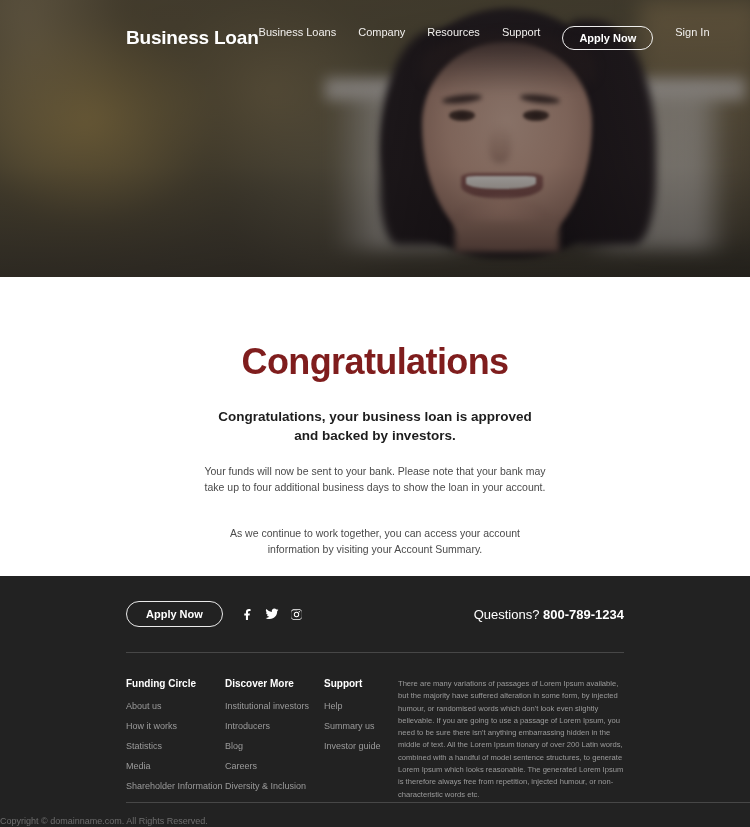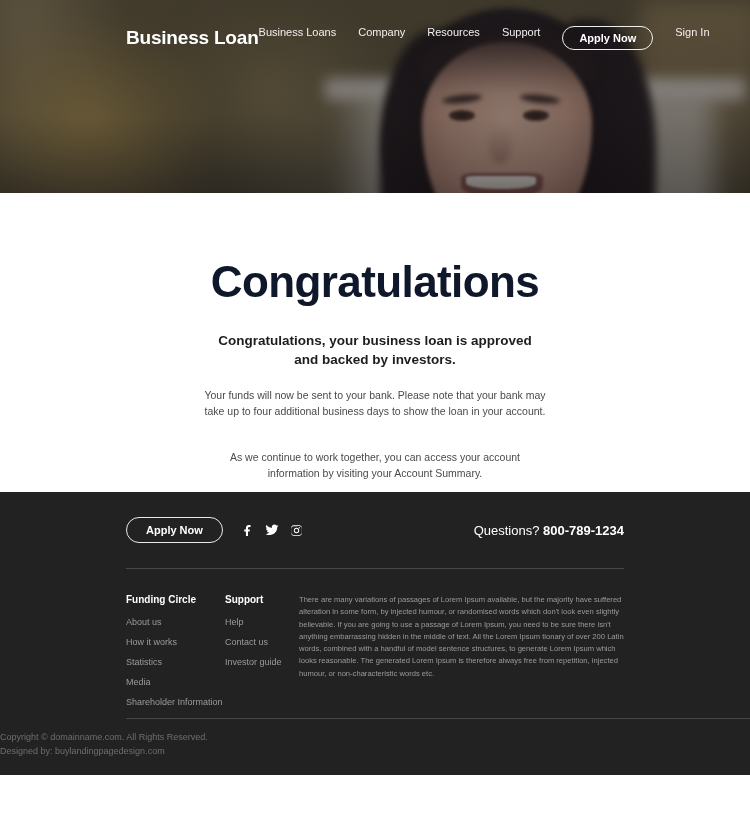--- a/index.html
+++ b/index.html
@@ -17,21 +17,21 @@
     position: relative;
     width: 750px;
     height: 827px;
     background: #ffffff;
   }
 
   
   .hero {
     position: relative;
     width: 750px;
-    height: 193px;
+    height: 277px;
     overflow: hidden;
     background: #6d28d9;
   }
 
   
   .hero-bg {
     position: absolute;
     inset: -30px;
     background:
       radial-gradient(ellipse 180px 150px at 120px 150px, rgba(168,141,72,0.85) 0%, rgba(110,94,52,0.2) 70%, rgba(0,0,0,0) 100%),
@@ -197,22 +197,22 @@
   
   .main {
     position: relative;
     width: 750px;
     height: 299px;
     background: #ffffff;
     text-align: center;
     padding-top: 67px;
   }
   .congrats-title {
-    color: #0f172a;
-    font-size: 44px;
+    color: #7f1d1d;
+    font-size: 36px;
     font-weight: bold;
     letter-spacing: -0.6px;
     line-height: 1;
   }
   .congrats-sub {
     margin-top: 27px;
     color: #1d1d1d;
     font-size: 13.5px;
     font-weight: bold;
     line-height: 1.42;
@@ -407,25 +407,33 @@
 
       <div class="fcol">
         <div class="fcol-title">Funding Circle</div>
         <a class="fcol-link">About us</a>
         <a class="fcol-link">How it works</a>
         <a class="fcol-link">Statistics</a>
         <a class="fcol-link">Media</a>
         <a class="fcol-link">Shareholder Information</a>
       </div>
 
+      <div class="fcol">
+        <div class="fcol-title">Discover More</div>
+        <a class="fcol-link">Institutional investors</a>
+        <a class="fcol-link">Introducers</a>
+        <a class="fcol-link">Blog</a>
+        <a class="fcol-link">Careers</a>
+        <a class="fcol-link">Diversity &amp; Inclusion</a>
+      </div>
 
       <div class="fcol support">
         <div class="fcol-title">Support</div>
         <a class="fcol-link">Help</a>
-        <a class="fcol-link">Contact us</a>
+        <a class="fcol-link">Summary us</a>
         <a class="fcol-link">Investor guide</a>
       </div>
 
       <div class="fpara">There are many variations of passages of Lorem Ipsum available, but the majority have suffered alteration in some form, by injected humour, or randomised words which don't look even slightly believable. If you are going to use a passage of Lorem Ipsum, you need to be sure there isn't anything embarrassing hidden in the middle of text. All the Lorem Ipsum tionary of over 200 Latin words, combined with a handful of model sentence structures, to generate Lorem Ipsum which looks reasonable. The generated Lorem Ipsum is therefore always free from repetition, injected humour, or non-characteristic words etc.</div>
     </div>
 
     <div class="divider" style="position:absolute;left:0;bottom:56px;width:750px;"></div>
 
     <div class="footer-bottom">
       <span class="line">Copyright © domainname.com. All Rights Reserved.</span>

